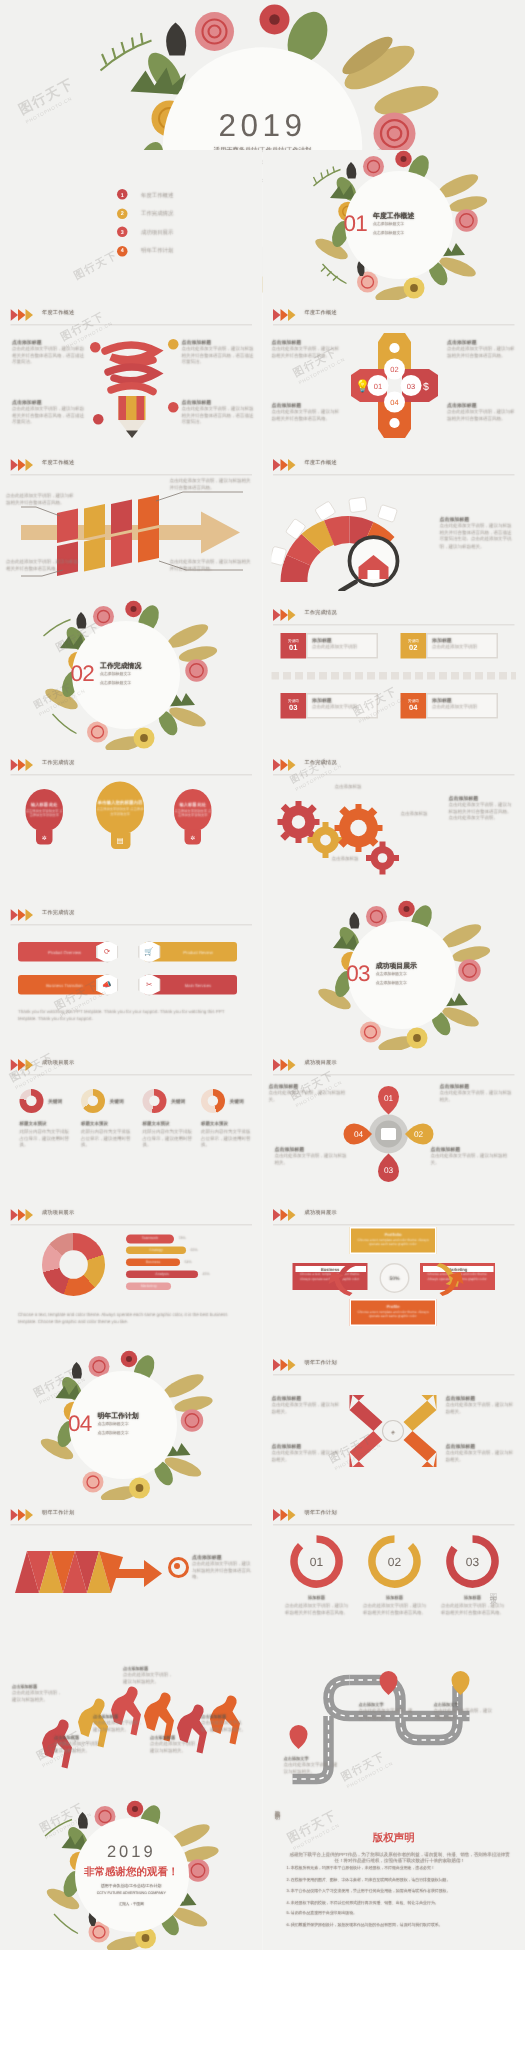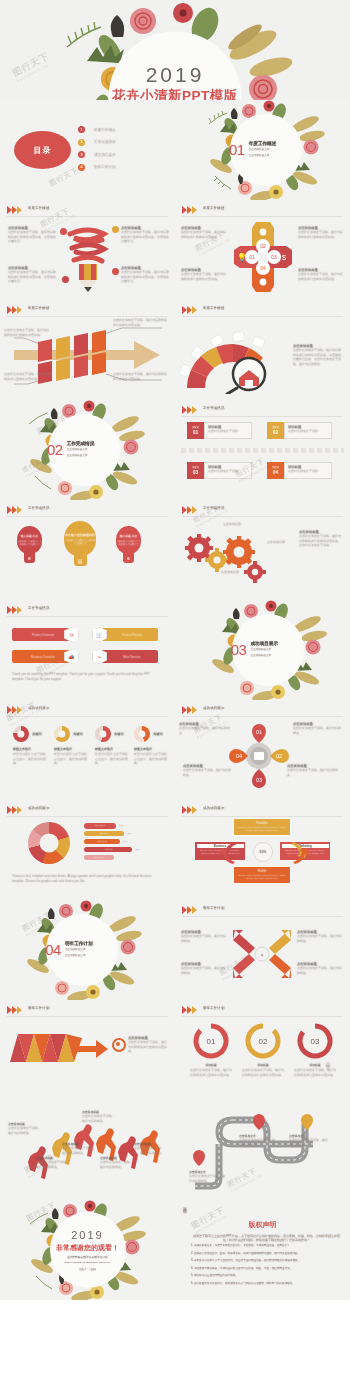--- a/index.html
+++ b/index.html
@@ -123,31 +123,29 @@
 
         <g fill="#d4514e">
               <path d="M-18,84 l6,-14 l3,14 z"></path>
               <path d="M-10,88 l7,-12 l2,13 z"></path>
             </g>
       </g>
     </svg>
     <div class="cover-circle"></div>
     <div class="cover-txt">
       <div class="y2019">2019</div>
-      <div class="cn-title">花卉小清新PPT模版</div>
       <div class="cn-sub blur">适用于商务总结/工作总结/工作计划</div>
       <div class="cn-sub2 blur">CCTV FUTURE ADVERTISING COMPANY</div>
       <div class="cn-rep blur">汇报人：千图网</div>
     </div>
     <div class="wm" style="left:12px;top:58px;"><span>图行天下</span><small>PHOTOPHOTO.CN</small></div>
     <div class="wm" style="left:220px;top:105px;"><span>图行天下</span><small>PHOTOPHOTO.CN</small></div>
   </div>
 
   <div class="slide">
-    <div class="toc-ell">目录</div>
     <div class="toc-list">
       <div class="toc-row">
             <span class="toc-num" style="background:#c9484a">1</span>
             <span class="toc-lbl blur">年度工作概述</span>
           </div>
       <div class="toc-row">
             <span class="toc-num" style="background:#e0a73c">2</span>
             <span class="toc-lbl blur">工作完成情况</span>
           </div>
       <div class="toc-row">

